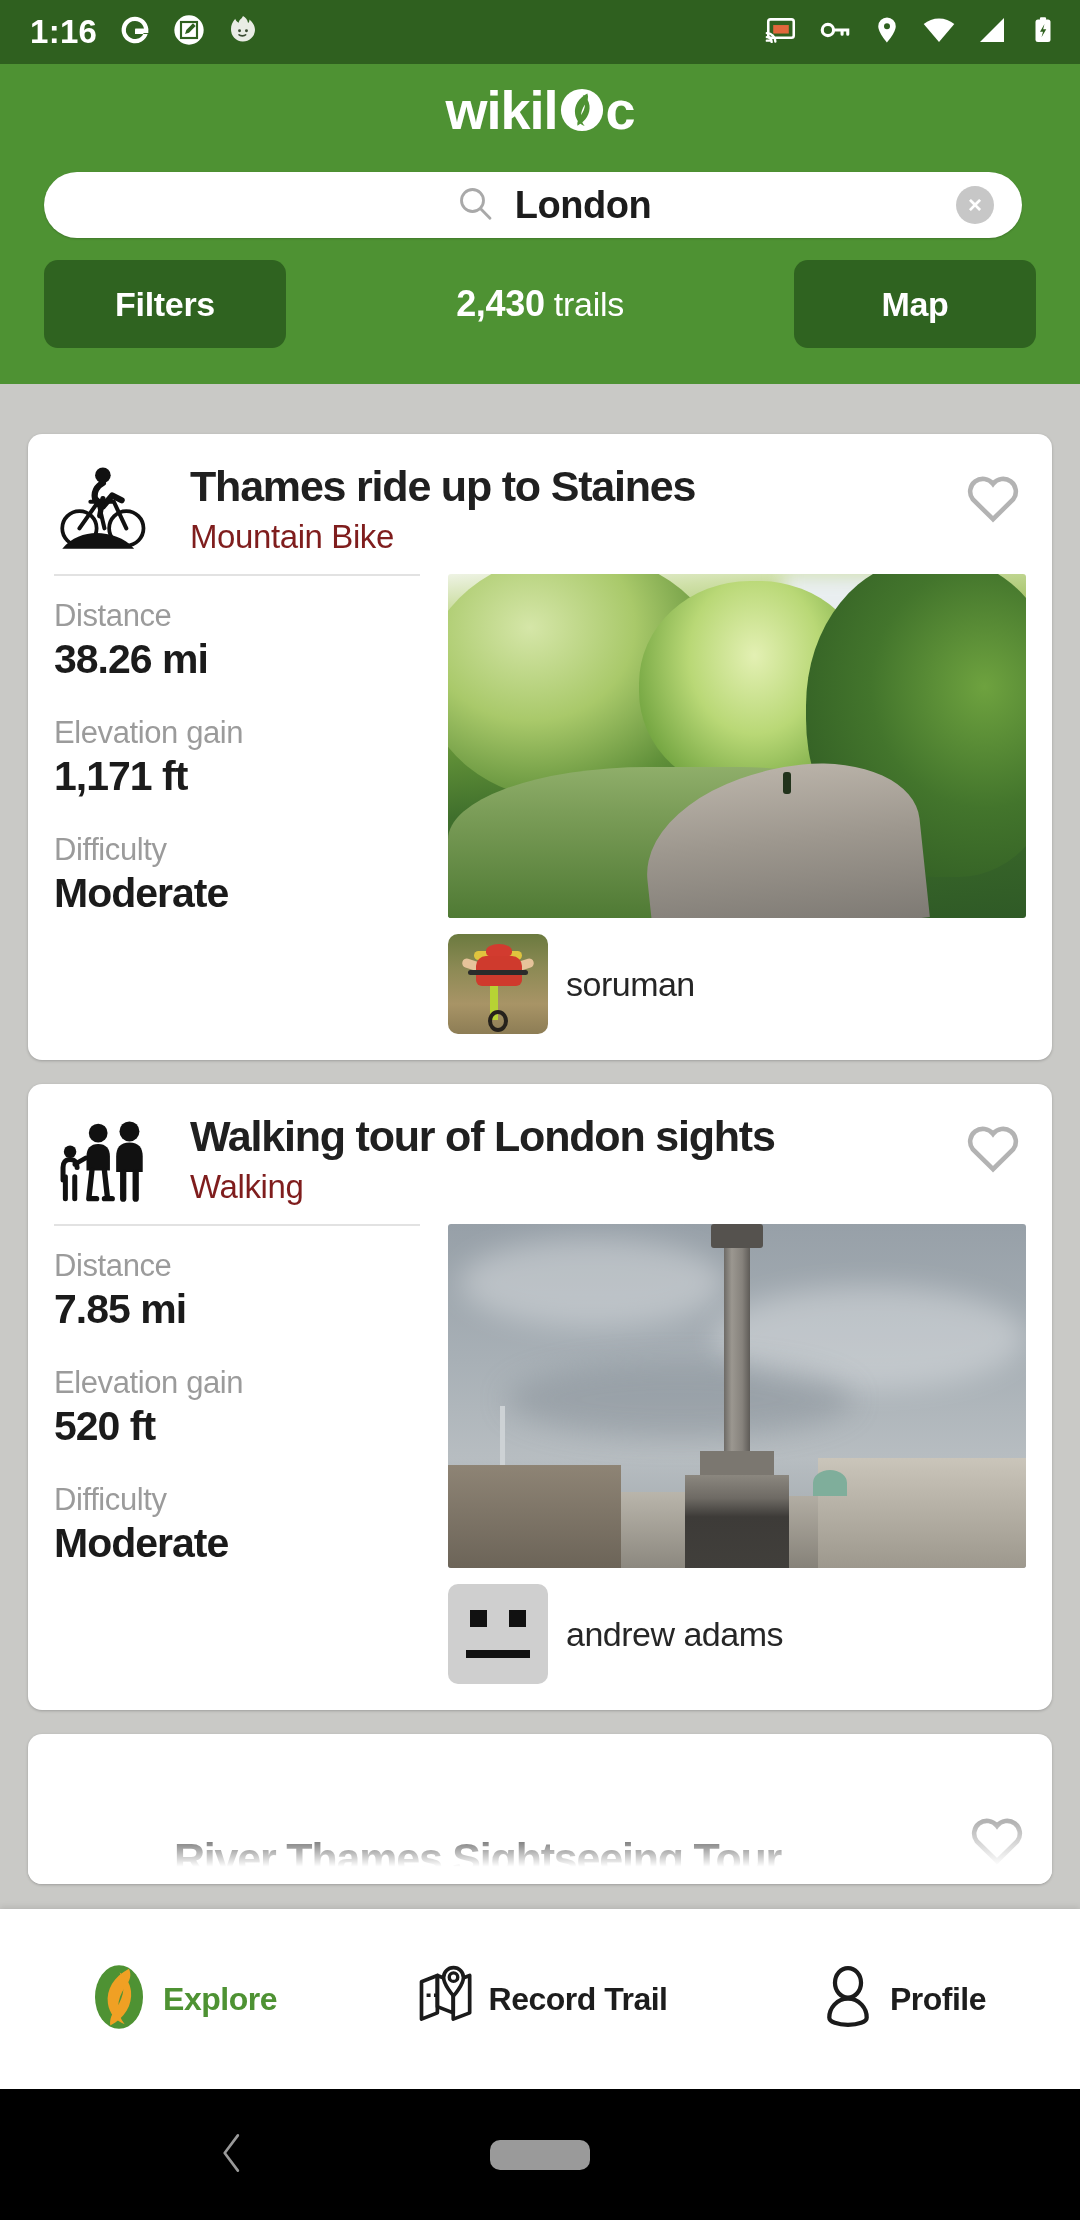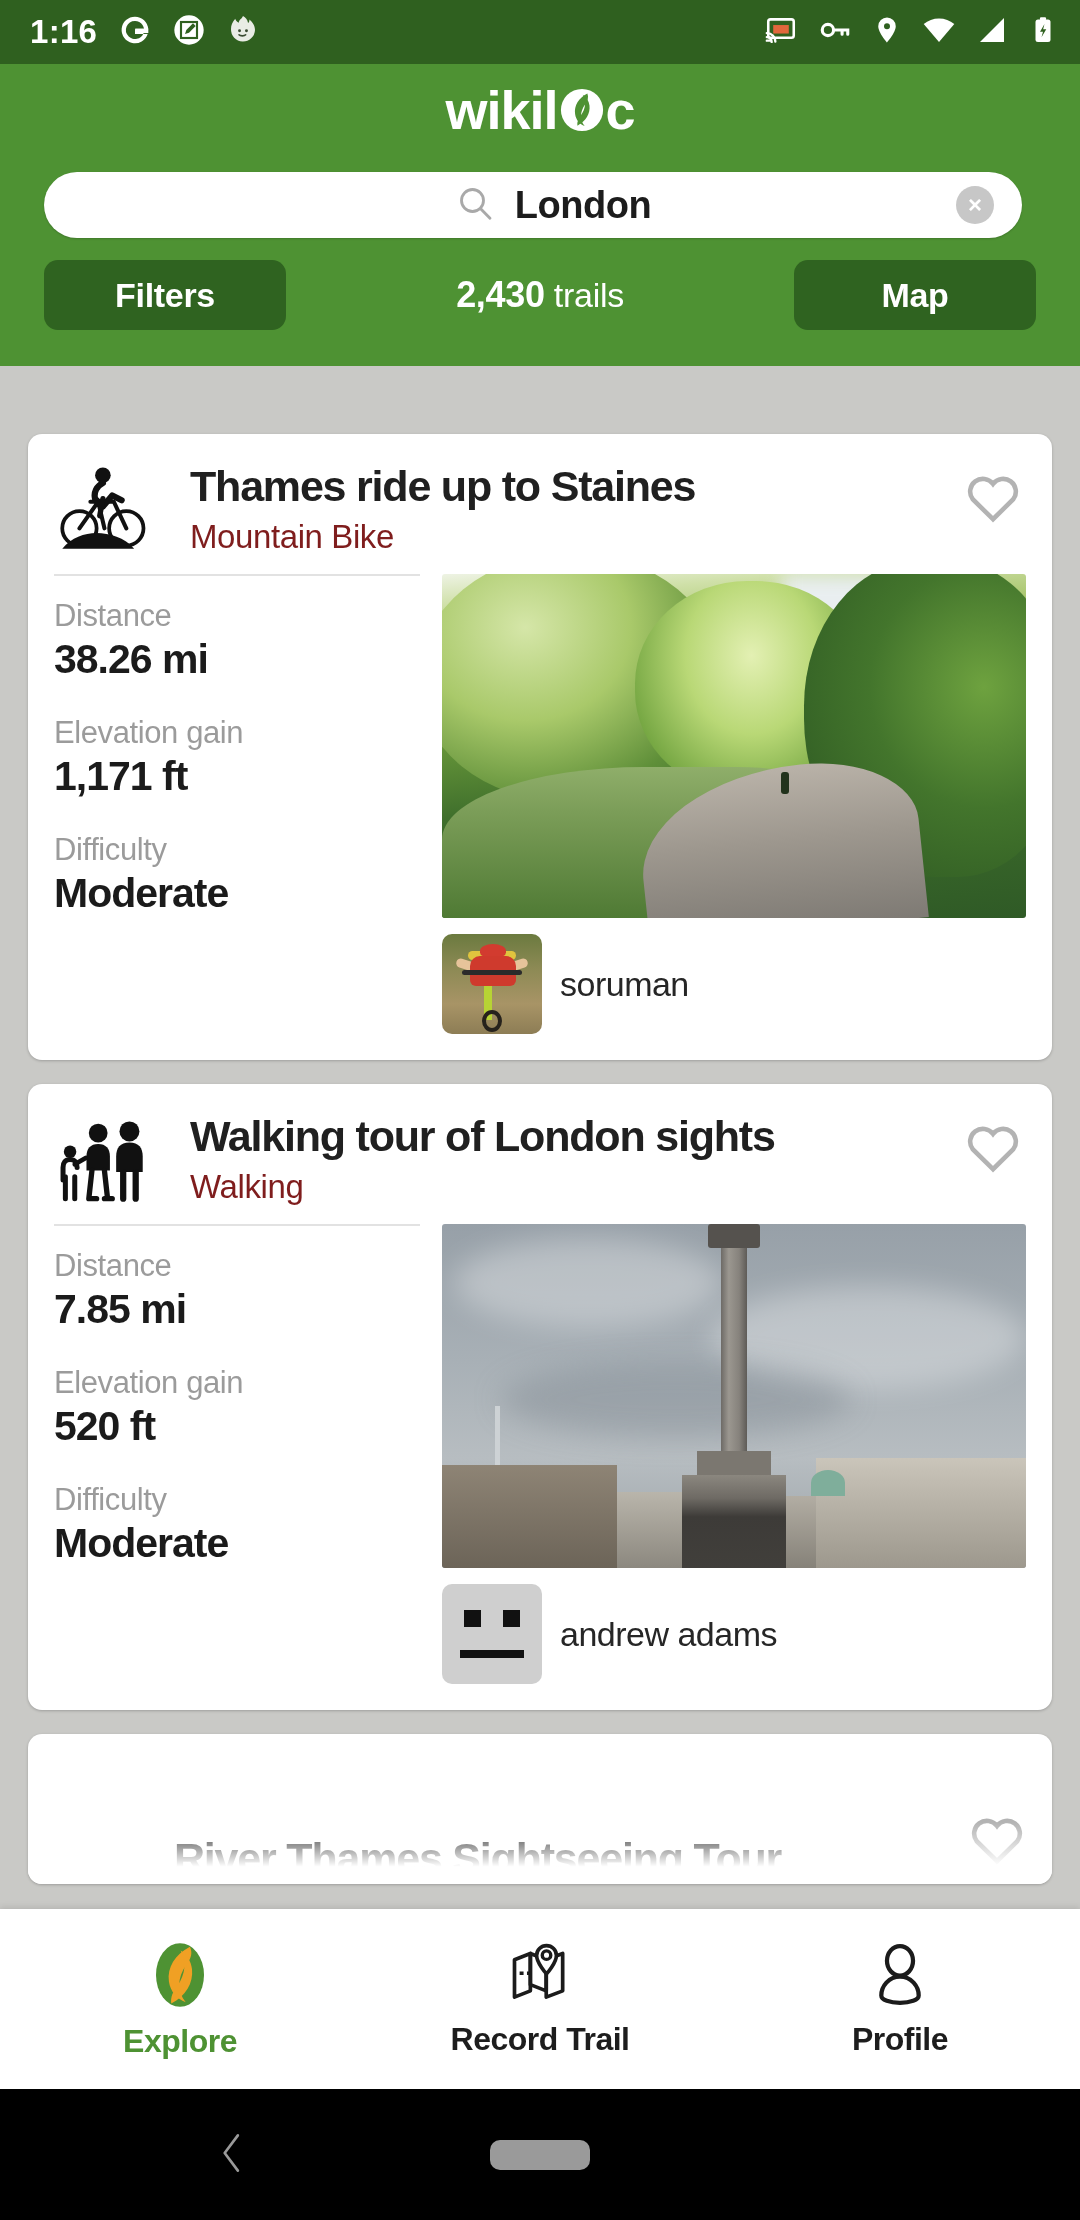--- a/index.html
+++ b/index.html
@@ -42,40 +42,40 @@
     display: flex; align-items: center; justify-content: center;
     color: #fff; font-size: 24px; font-weight: 600; line-height: 1;
   }
 
   .filterbar {
     display: flex; align-items: center; justify-content: space-between;
     padding: 22px 44px 26px 44px;
   }
   .pill {
     background: #2f6320; color: #fff; border: none; border-radius: 14px;
-    height: 70px; min-width: 242px; font-size: 34px; font-weight: 700;
+    height: 88px; min-width: 242px; font-size: 34px; font-weight: 700;
     font-family: "Liberation Sans", sans-serif; letter-spacing: -.3px;
   }
   .trailcount { color: #fff; font-size: 34px; letter-spacing: -.3px; }
   .trailcount b { font-weight: 700; font-size: 36px; }
 
   
   .list { position: absolute; left: 0; right: 0; top: 410px; bottom: 311px; background: #c9c9c6; overflow: hidden; }
   .card {
     background: #fff; border-radius: 14px; margin: 24px 28px 0 28px;
     box-shadow: 0 1px 3px rgba(0,0,0,.22); padding: 22px 26px 26px 26px;
   }
   .card-head { display: flex; align-items: flex-start; gap: 32px; }
   .sporticon { width: 104px; min-width: 104px; height: 104px; display: flex; align-items: center; justify-content: center; }
   .titles { flex: 1; padding-top: 8px; }
   .title { font-size: 43px; font-weight: 700; color: #202020; line-height: 1.06; letter-spacing: -1.2px; }
   .subtitle { font-size: 33px; color: #7f1d1d; margin-top: 8px; letter-spacing: -.4px; }
   .heart { width: 62px; min-width: 62px; padding-top: 14px; }
 
-  .card-body { display: flex; gap: 22px; margin-top: 14px; }
+  .card-body { display: flex; gap: 28px; margin-top: 14px; }
   .stats { width: 366px; border-top: 2px solid #e2e2e2; padding-top: 22px; }
   .stat { margin-bottom: 32px; }
   .stat:last-child { margin-bottom: 0; }
   .stat-label { font-size: 31px; color: #9b9b9b; letter-spacing: -.4px; }
   .stat-value { font-size: 41px; font-weight: 700; color: #1b1b1b; letter-spacing: -1px; margin-top: 2px; }
   .media { flex: 1; }
   .photo { width: 100%; height: 344px; border-radius: 3px; overflow: hidden; position: relative; }
   .author { display: flex; align-items: center; gap: 18px; margin-top: 16px; }
   .avatar { width: 100px; height: 100px; border-radius: 10px; overflow: hidden; position: relative; background: #cfcfcf; }
   .author-name { font-size: 34px; color: #262626; letter-spacing: -.5px; }
@@ -130,21 +130,21 @@
   .card-fade .fade-title { font-size: 43px; font-weight:700; color:#202020; letter-spacing:-1.2px; padding-left: 120px; padding-top: 78px; }
   .card-fade .fade-heart { position:absolute; right: 26px; top: 78px; }
   .card-fade .mask { position:absolute; left:0; right:0; bottom:0; height:62px; background: linear-gradient(180deg, rgba(255,255,255,0) 0%, #ffffff 72%); }
 
   
   .bottomnav {
     position: absolute; left: 0; right: 0; bottom: 131px; height: 180px;
     background: #fff; display: flex; align-items: center;
     box-shadow: 0 -2px 6px rgba(0,0,0,.10);
   }
-  .navitem { flex: 1; display: flex; flex-direction: column; align-items: center; justify-content: center; gap: 8px; }
+  .navitem { flex: 1; display: flex; flex-direction: row; align-items: center; justify-content: center; gap: 8px; }
   .nav-label { font-size: 32px; font-weight: 700; color: #1d1d1d; letter-spacing: -.5px; }
   .nav-label.active { color: #4e9233; }
 
   
   .androidnav { position: absolute; left:0; right:0; bottom:0; height:131px; background:#000; display:flex; align-items:center; justify-content:center; }
   .and-back { position:absolute; left:214px; top:50%; transform:translateY(-50%); }
   .and-home { width:100px; height:30px; background:#9a9a9a; border-radius:10px; }
 </style>
 </head>
 <body>

